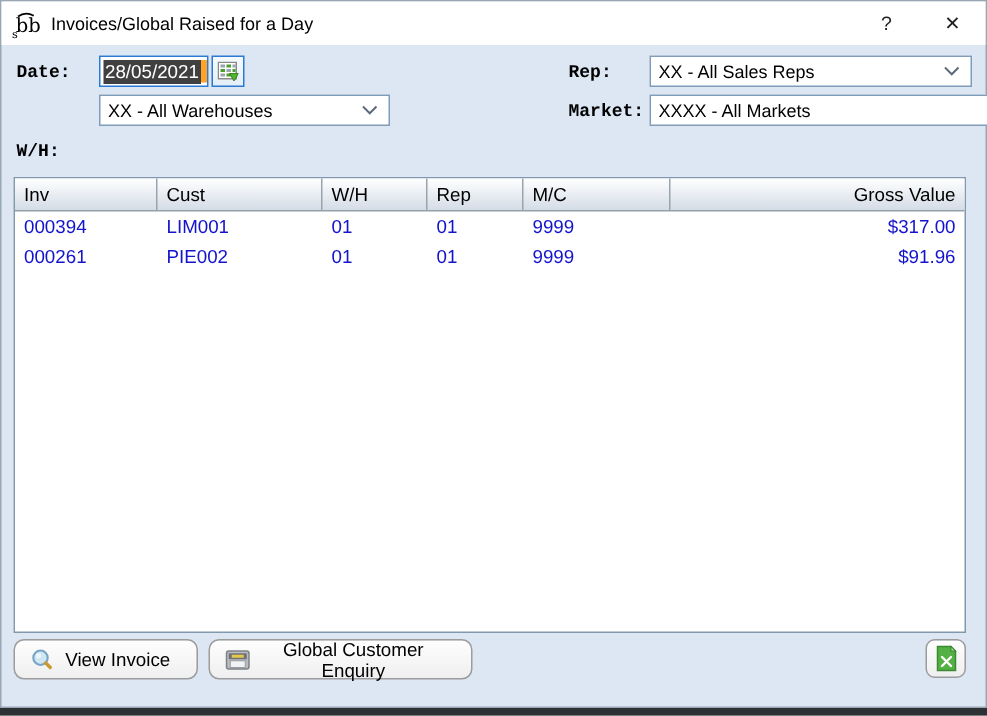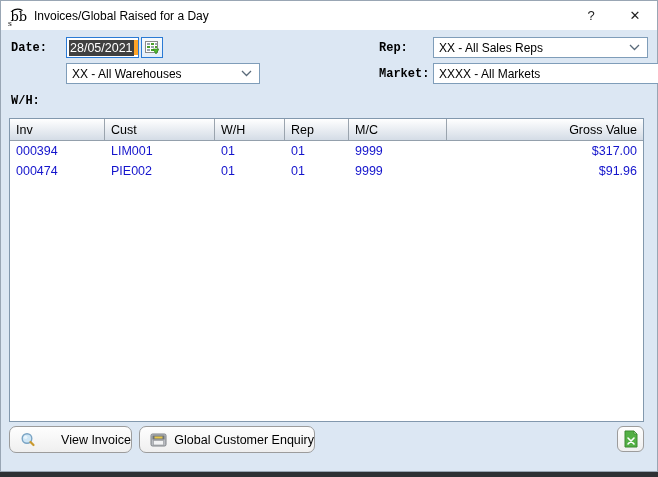--- a/index.html
+++ b/index.html
@@ -77,21 +77,21 @@
   .col-gross { flex: 1; text-align: right; padding-right: 6px; padding-left: 0; }
   
   .btn {
     position: absolute; height: 27px;
     border: 1px solid #9c9c9c; border-radius: 7px;
     background: linear-gradient(#fefefe, #efefef);
     display: flex; align-items: center;
     font-size: 12.5px; color: #000;
   }
   .btn .btn-icon { flex: 0 0 auto; display: flex; align-items: center; }
-  .btn .btn-label { flex: 1; text-align: right; }
+  .btn .btn-label { flex: 1; text-align: center; padding-right: 10px; }
   #btn-view-invoice { left: 8px; top: 425px; width: 123px; padding-left: 10px; }
   #btn-global-enquiry { left: 138px; top: 425px; width: 176px; padding-left: 10px; }
   #btn-export { left: 616px; top: 425px; width: 27px; height: 26px;
     justify-content: center; border-radius: 6px; }
   .bottom-strip {
     position: absolute; left: 0; top: 472px; width: 658px; height: 5px;
     background: #2e3134;
   }
 </style>
 </head>
@@ -166,21 +166,21 @@
     </div>
     <div class="trow">
       <span class="cell col-inv">000394</span>
       <span class="cell col-cust">LIM001</span>
       <span class="cell col-wh">01</span>
       <span class="cell col-rep">01</span>
       <span class="cell col-mc">9999</span>
       <span class="cell col-gross">$317.00</span>
     </div>
     <div class="trow">
-      <span class="cell col-inv">000474</span>
+      <span class="cell col-inv">000261</span>
       <span class="cell col-cust">PIE002</span>
       <span class="cell col-wh">01</span>
       <span class="cell col-rep">01</span>
       <span class="cell col-mc">9999</span>
       <span class="cell col-gross">$91.96</span>
     </div>
   </div>
 
   <div class="btn" id="btn-view-invoice">
     <span class="btn-icon">

